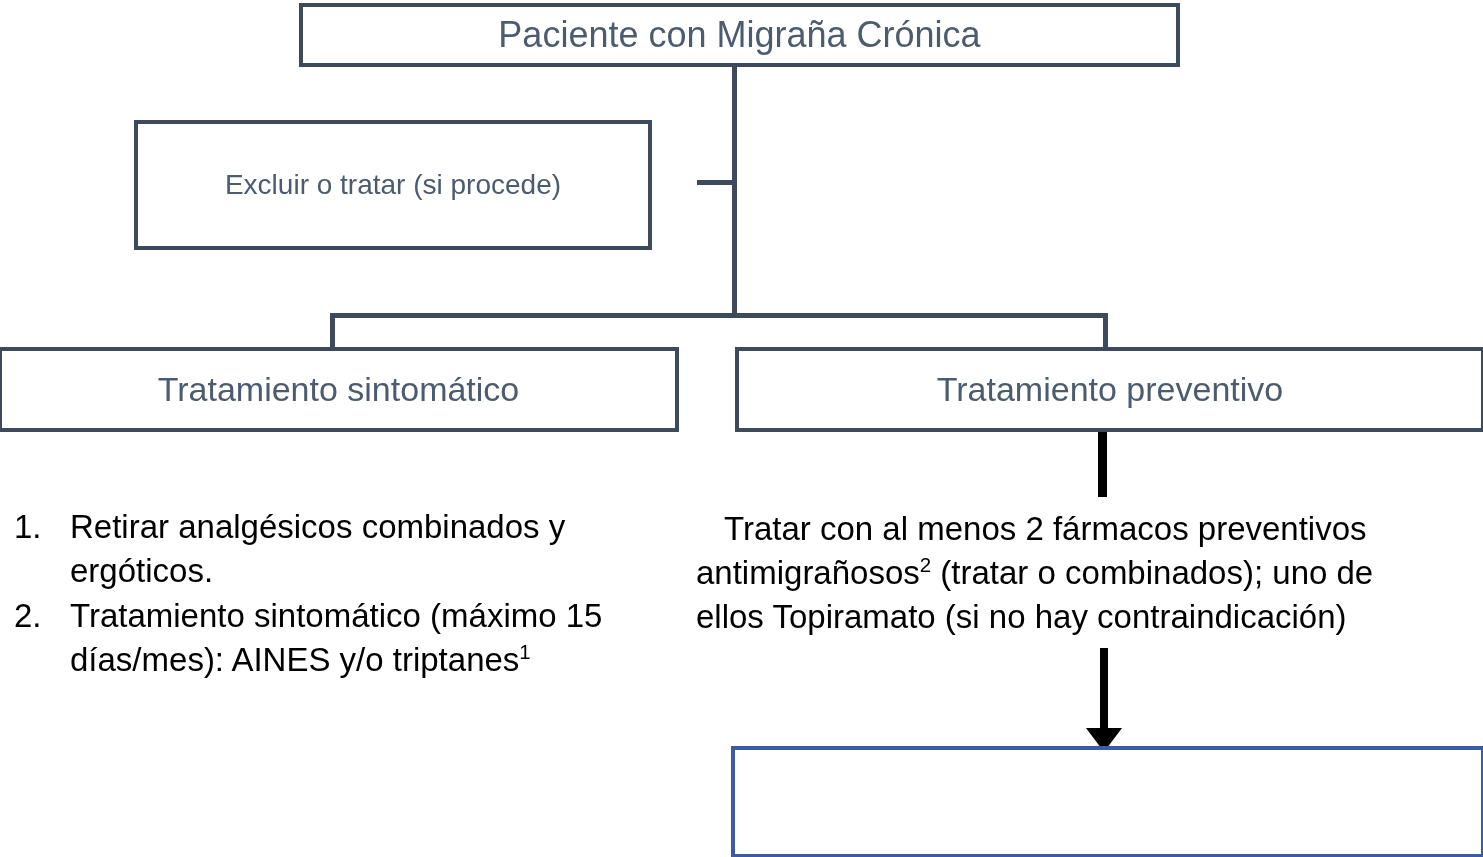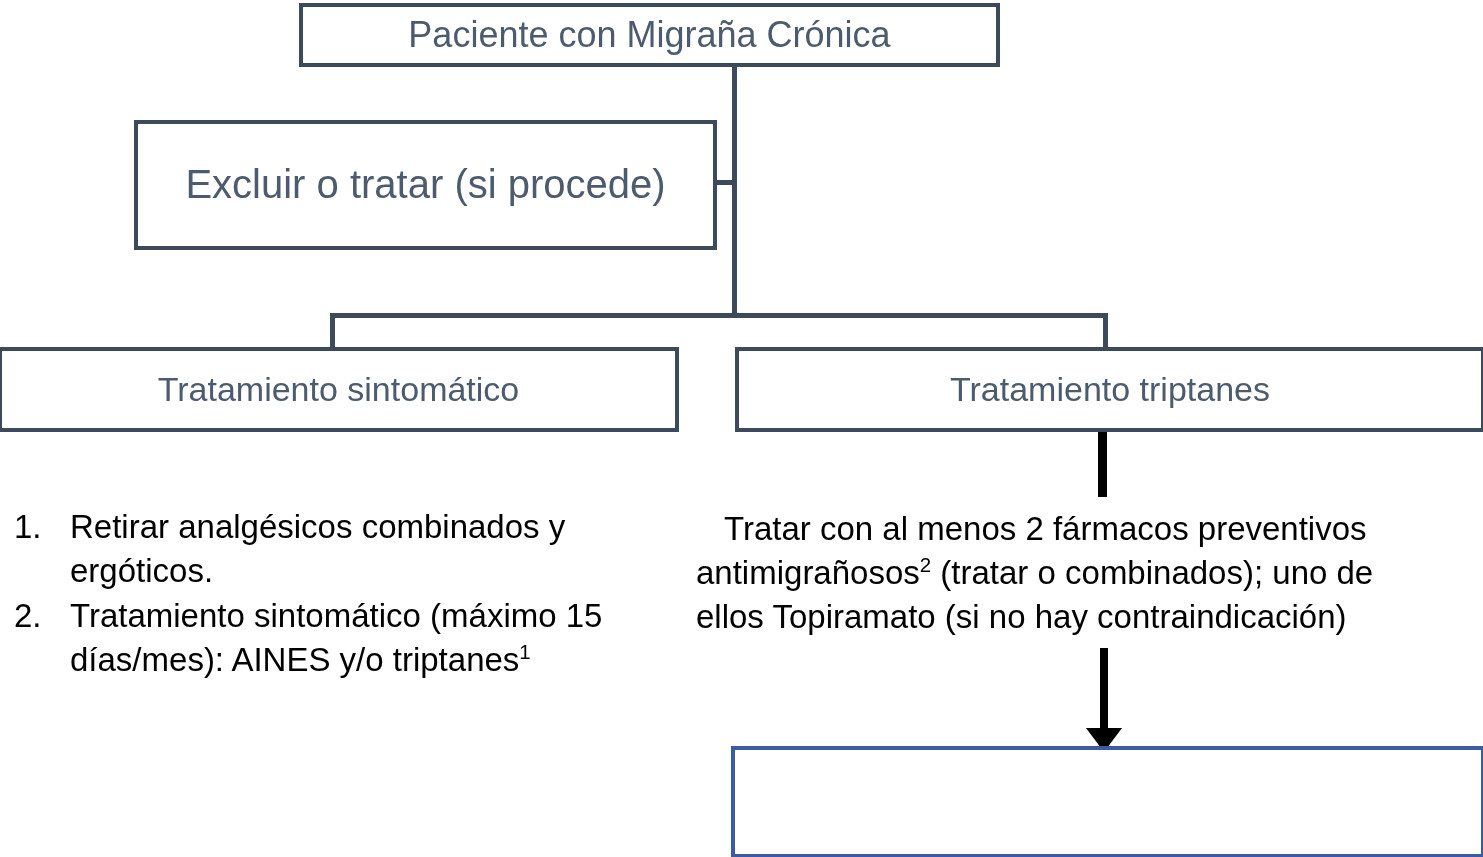--- a/index.html
+++ b/index.html
@@ -30,26 +30,26 @@
     line-height: 1.18;
     z-index: 3;
   }
   .node-accent {
     border-color: #3b5ca3;
     color: #000000;
   }
 
   
   #node-patient {
-    left: 299px; top: 3px; width: 701px; height: 64px;
+    left: 299px; top: 3px; width: 881px; height: 64px;
     font-size: 36px;
   }
   #node-comorbid {
-    left: 134px; top: 120px; width: 583px; height: 130px;
-    font-size: 40px;
+    left: 134px; top: 120px; width: 518px; height: 130px;
+    font-size: 28px;
   }
   #node-symptomatic {
     left: -2px; top: 347px; width: 681px; height: 85px;
     font-size: 34px;
   }
   #node-preventive {
     left: 735px; top: 347px; width: 750px; height: 85px;
     font-size: 34px;
   }
   #node-botox {
@@ -152,21 +152,21 @@
   <div>
     <span class="node-line">Excluir o tratar (si procede)</span>
   </div>
 </div>
 
 <div class="node" id="node-symptomatic">
   <span class="node-line">Tratamiento sintomático</span>
 </div>
 
 <div class="node" id="node-preventive">
-  <span class="node-line">Tratamiento triptanes</span>
+  <span class="node-line">Tratamiento preventivo</span>
 </div>
 
 <div class="node node-accent" id="node-botox">
   <div>
   </div>
 </div>
 
 <div id="list-symptomatic">
   <div class="li-row">
     <span class="li-num">1.</span>

